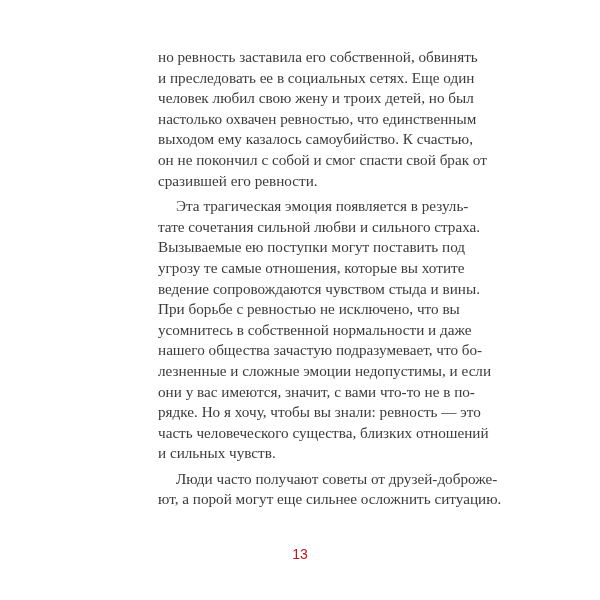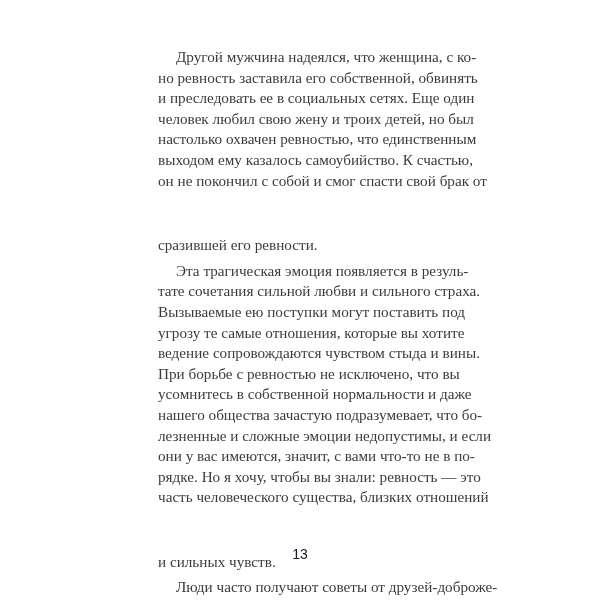--- a/index.html
+++ b/index.html
@@ -12,36 +12,35 @@
   .page {
     position:absolute; left:158px; top:47px; width:283px;
   }
   .line {
     display:block; height:20.6px; line-height:20.6px;
     font-size:15.2px; white-space:nowrap;
     text-align:justify; text-align-last:justify;
     letter-spacing:0;
   }
   .line.indent { padding-left:18px; }
-  .line.last { text-align-last:left;margin-top:44px; }
+  .line.last { text-align-last:left; }
   .para { margin-bottom:5px; }
   .page-number {
     position:absolute; left:0; width:600px; top:546px;
     text-align:center;
     font-family: "Liberation Sans", "DejaVu Sans", sans-serif;
-    font-size:14px; color:#0f172a;
+    font-size:14px; color:#b91c1c;
   }
 </style>
 </head>
 <body>
 
 <div class="page">
 
   <div class="para">
-    <span class="line indent">Другой мужчина надеялся, что женщина, с ко-</span>
     <span class="line">но ревность заставила его собственной, обвинять</span>
     <span class="line">и преследовать ее в социальных сетях. Еще один</span>
     <span class="line">человек любил свою жену и троих детей, но был</span>
     <span class="line">настолько охвачен ревностью, что единственным</span>
     <span class="line">выходом ему казалось самоубийство. К счастью,</span>
     <span class="line">он не покончил с собой и смог спасти свой брак от</span>
     <span class="line last">сразившей его ревности.</span>
   </div>
 
   <div class="para">

